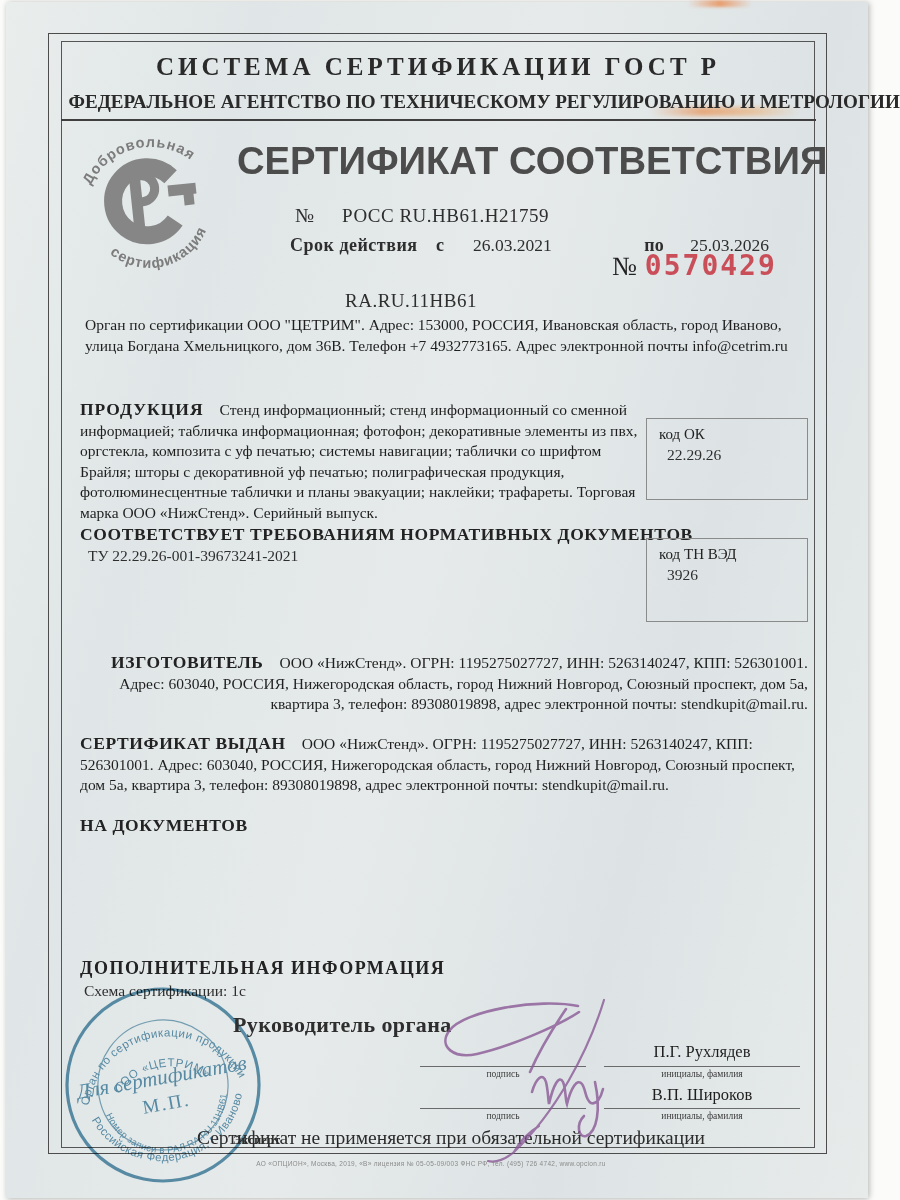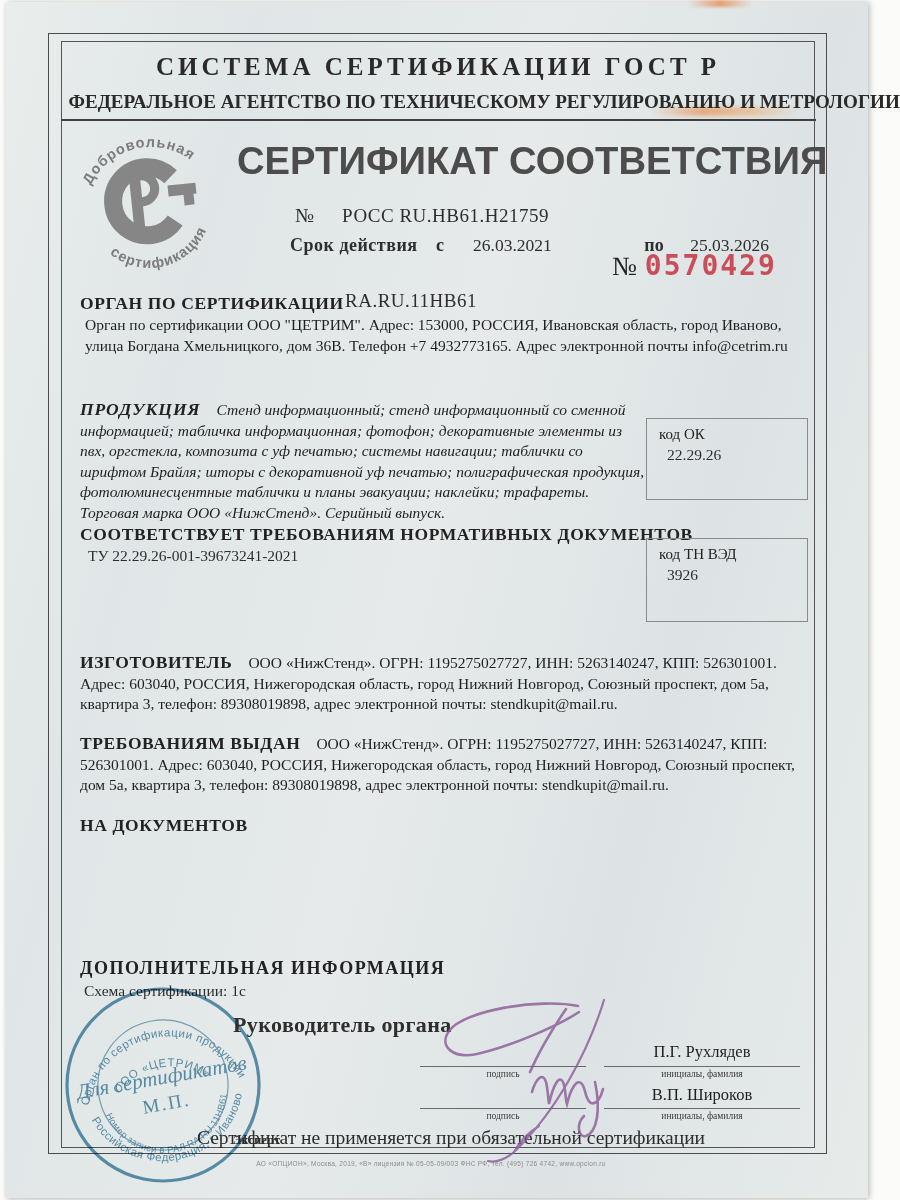--- a/index.html
+++ b/index.html
@@ -41,33 +41,33 @@
   .blank-no .digits { font-family:"DejaVu Sans Mono", monospace; font-weight:bold;
     font-size:28px; color:#c8424d; letter-spacing:2px; margin-left:8px; opacity:.92; }
 
   .sec-label { font-weight:bold; font-size:17.5px; letter-spacing:.6px; color:#222; }
   .body-text { font-size:15.5px; line-height:20.5px; color:#1f1f1f; }
 
   .org-label { position:absolute; left:80px; top:293px; }
   .org-code  { position:absolute; left:345px; top:290px; font-size:19px; letter-spacing:.5px; }
   .org-text  { position:absolute; left:85px; top:315px; width:722px; }
 
-  .product   { position:absolute; left:80px; top:399px; width:568px;font-style:italic; }
+  .product   { position:absolute; left:80px; top:399px; width:568px; }
   .product .sec-label { margin-right:16px; letter-spacing:1px; }
 
   .code-box { position:absolute; left:646px; width:162px; border:1px solid #8b8b8b; padding:7px 0 0 12px; }
   .box-ok   { top:418px; height:82px; }
   .box-tnved{ top:538px; height:84px; }
   .code-box .cap { font-size:15px; color:#222; }
   .code-box .val { font-size:15.5px; margin:3px 0 0 8px; }
 
   .conf-label { position:absolute; left:80px; top:524px; }
   .conf-text  { position:absolute; left:88px; top:547px; font-size:15.5px; }
 
-  .manuf  { position:absolute; left:80px; top:652px; width:728px; }
+  .manuf  { position:absolute; left:80px; top:652px; width:728px;text-align:right; }
   .issued { position:absolute; left:80px; top:733px; width:732px; }
   .manuf .sec-label, .issued .sec-label { margin-right:16px; }
   .basis-label { position:absolute; left:80px; top:815px; }
   .basis-text  { position:absolute; left:86px; top:838px; width:738px; }
 
   .add-label { position:absolute; left:80px; top:958px; letter-spacing:1.5px; font-size:18px; }
   .add-text  { position:absolute; left:84px; top:982px; font-size:15.5px; }
 
   .stamp { position:absolute; left:46px; top:968px; mix-blend-mode:multiply; opacity:.88; }
 
@@ -151,21 +151,20 @@
     <b style="margin-left:14px">с</b>
     <span class="d1">26.03.2021</span>
     <span class="po">по</span>
     <span class="d2">25.03.2026</span>
   </div>
 
   <div class="blank-no">
     <span class="sign">№</span><span class="digits">0570429</span>
   </div>
 
-  <div class="sec-label org-label">ОРГАН ПО СЕРТИФИКАЦИИ</div>
   <div class="org-code">RA.RU.11НВ61</div>
   <div class="body-text org-text">Орган по сертификации ООО "ЦЕТРИМ". Адрес: 153000, РОССИЯ, Ивановская область, город Иваново, улица Богдана Хмельницкого, дом 36В. Телефон +7 4932773165. Адрес электронной почты info@cetrim.ru</div>
 
   <div class="body-text product">
     <span class="sec-label">ПРОДУКЦИЯ</span><span>Стенд информационный; стенд информационный со сменной информацией; табличка информационная; фотофон; декоративные элементы из пвх, оргстекла, композита с уф печатью; системы навигации; таблички со шрифтом Брайля; шторы с декоративной уф печатью; полиграфическая продукция, фотолюминесцентные таблички и планы эвакуации; наклейки; трафареты. Торговая марка ООО «НижСтенд». Серийный выпуск.</span>
   </div>
 
   <div class="code-box box-ok">
     <div class="cap">код ОК</div>
     <div class="val">22.29.26</div>
@@ -177,21 +176,21 @@
   <div class="code-box box-tnved">
     <div class="cap">код ТН ВЭД</div>
     <div class="val">3926</div>
   </div>
 
   <div class="body-text manuf">
     <span class="sec-label">ИЗГОТОВИТЕЛЬ</span><span>ООО «НижСтенд». ОГРН: 1195275027727, ИНН: 5263140247, КПП: 526301001. Адрес: 603040, РОССИЯ, Нижегородская область, город Нижний Новгород, Союзный проспект, дом 5а, квартира 3, телефон: 89308019898, адрес электронной почты: stendkupit@mail.ru.</span>
   </div>
 
   <div class="body-text issued">
-    <span class="sec-label">ТРЕБОВАНИЯМ ВЫДАН</span><span>ООО «НижСтенд». ОГРН: 1195275027727, ИНН: 5263140247, КПП: 526301001. Адрес: 603040, РОССИЯ, Нижегородская область, город Нижний Новгород, Союзный проспект, дом 5а, квартира 3, телефон: 89308019898, адрес электронной почты: stendkupit@mail.ru.</span>
+    <span class="sec-label">СЕРТИФИКАТ ВЫДАН</span><span>ООО «НижСтенд». ОГРН: 1195275027727, ИНН: 5263140247, КПП: 526301001. Адрес: 603040, РОССИЯ, Нижегородская область, город Нижний Новгород, Союзный проспект, дом 5а, квартира 3, телефон: 89308019898, адрес электронной почты: stendkupit@mail.ru.</span>
   </div>
 
   <div class="sec-label basis-label">НА ДОКУМЕНТОВ</div>
 
   <div class="sec-label add-label">ДОПОЛНИТЕЛЬНАЯ ИНФОРМАЦИЯ</div>
   <div class="add-text">Схема сертификации: 1с</div>
 
   <svg class="stamp" width="234" height="234" viewBox="0 0 234 234">
     <g transform="rotate(-10 117 117)" fill="none" stroke="#4b89a8">
       <circle cx="117" cy="117" r="96" stroke-width="3.2"></circle>

